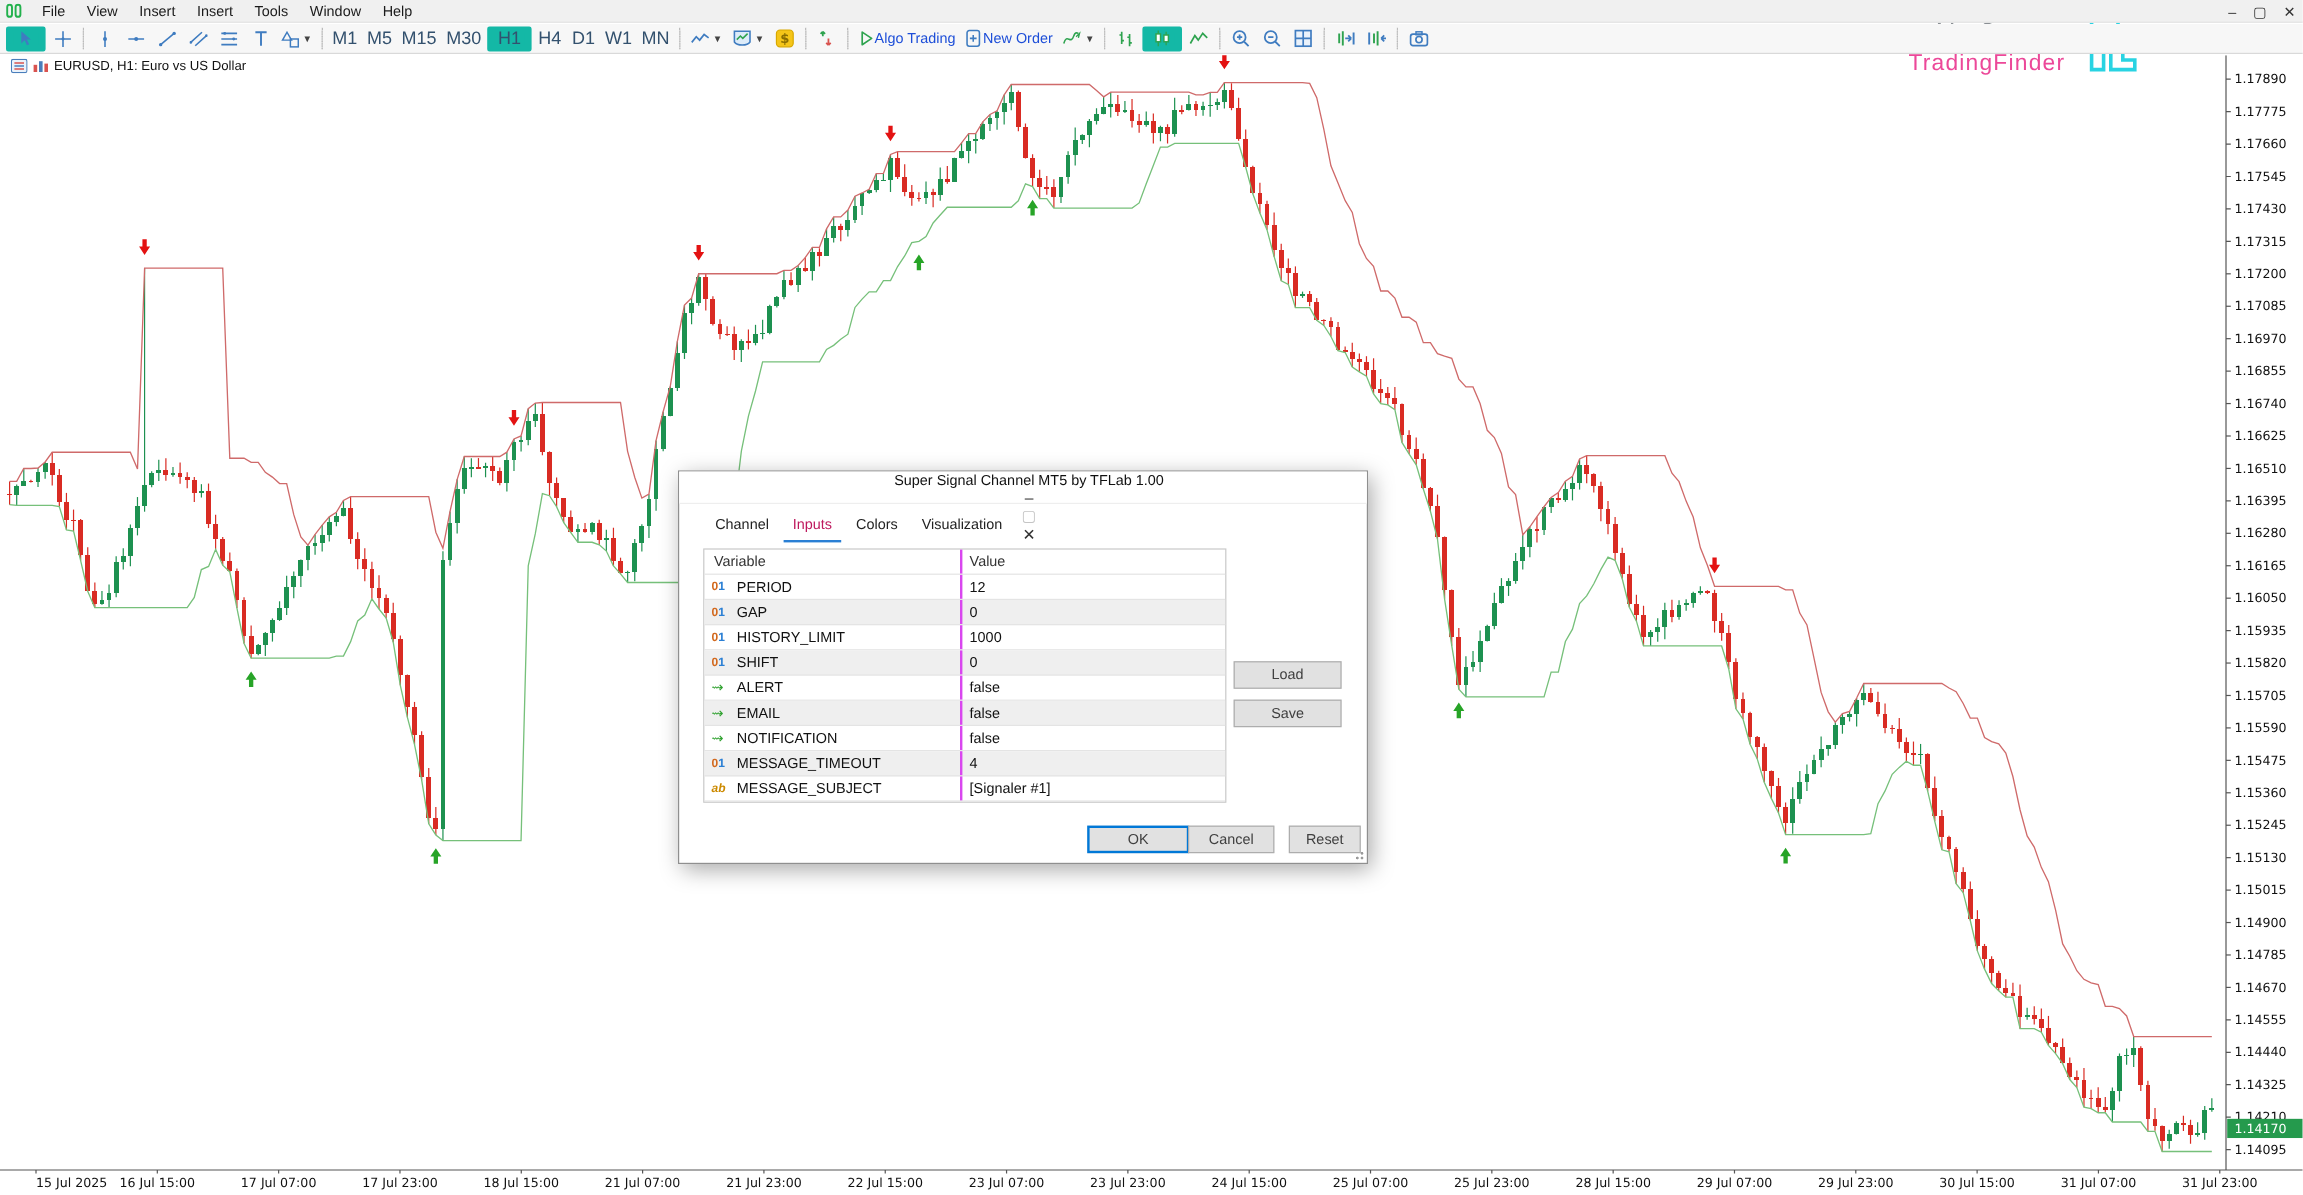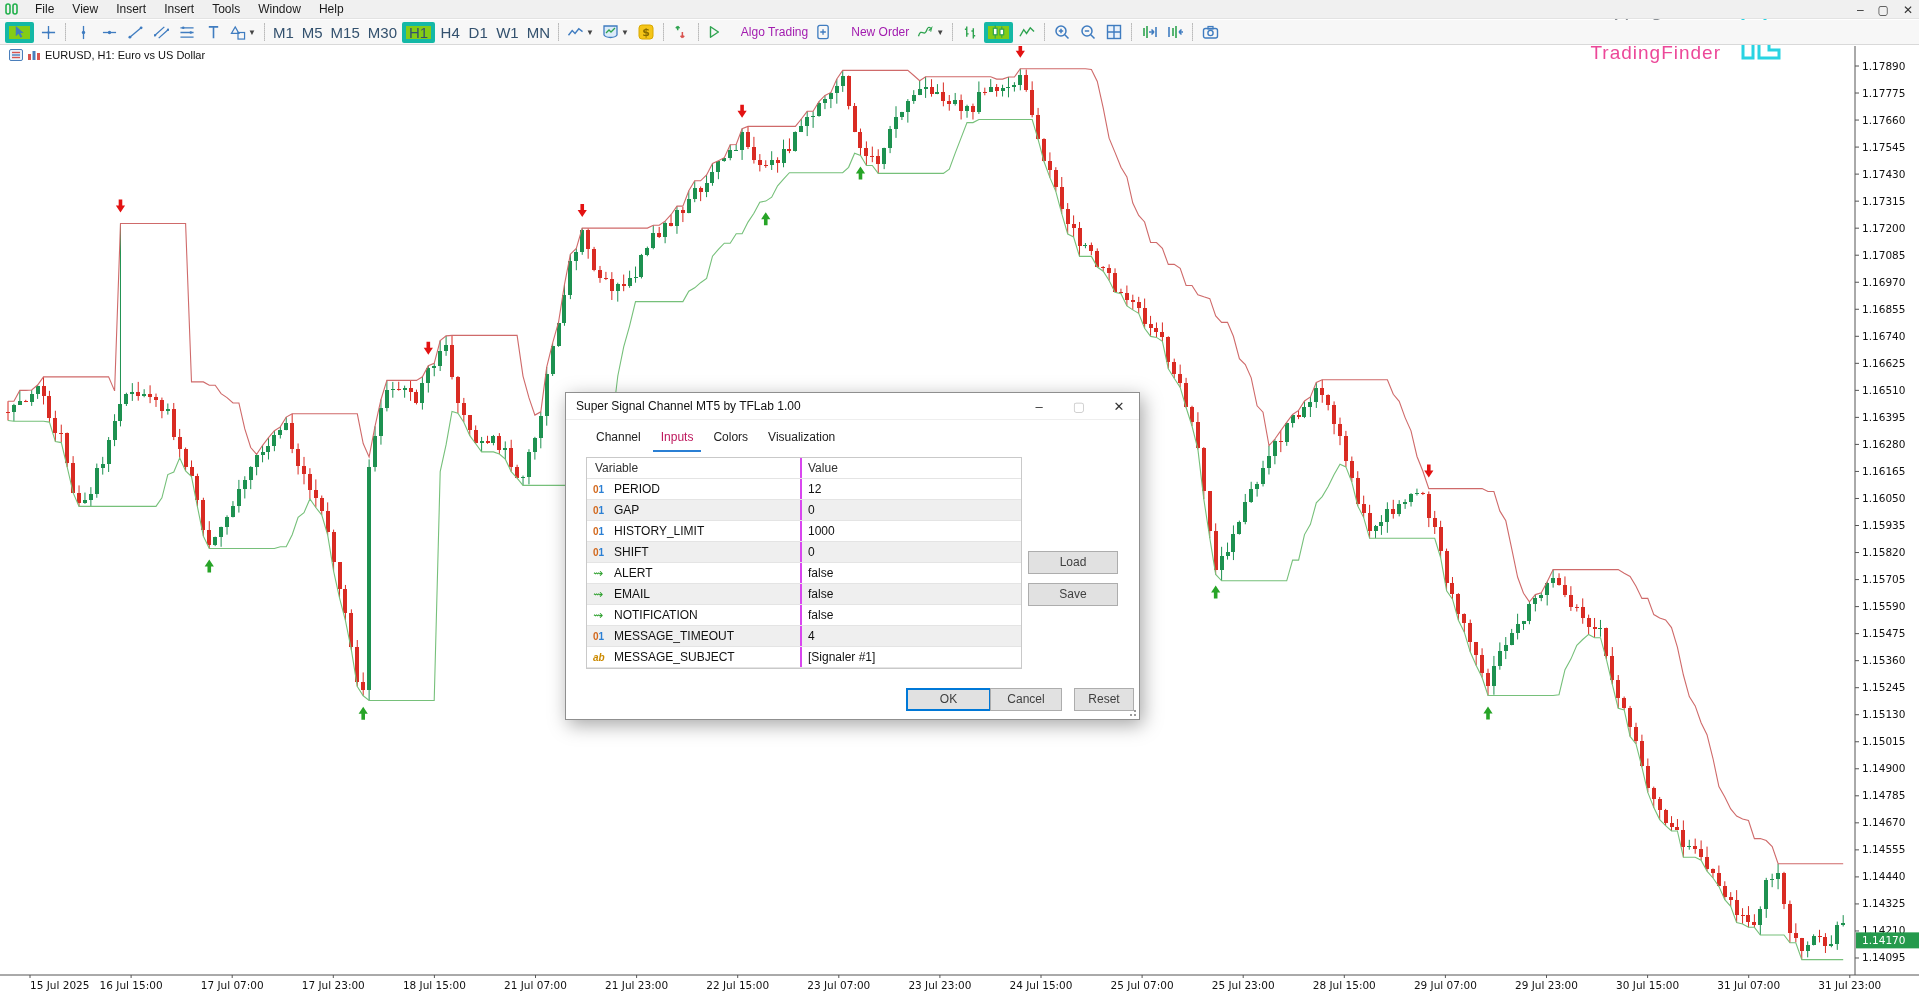--- a/index.html
+++ b/index.html
@@ -19,25 +19,25 @@
 
   
   .toolbar { position:absolute; left:0; top:20px; width:1919px; height:25px;
     background:#f7f7f7; display:flex; align-items:center; padding-left:4px;
     border-bottom:1px solid #d9d9d9; z-index:30; }
   .tgroup { display:flex; align-items:center; }
   .tsep { width:1px; height:18px; background:#d0d0d0; margin:0 4px;
     border-right:1px dotted #bbb; }
   .tbtn { min-width:24px; height:21px; display:flex; align-items:center; justify-content:center;
     border-radius:2px; margin:0 1px; padding:0 3px; cursor:default; color:#3f7cc0; }
-  .tbtn.active { background:#84cc16; border:4px solid #14b8a6; }
+  .tbtn.active { background:#14b8a6; border:6px solid #14b8a6; }
   .tbtn svg { display:block; }
   .tf { font-size:15px; color:#33516e; min-width:26px; }
   .tbtn .caret { font-size:8px; color:#444; margin-left:2px; }
-  .tbtn.labeled { font-size:12px; color:#a21caf; gap:20px; }
+  .tbtn.labeled { font-size:12px; color:#1d4ed8; gap:0; }
 
   
   .chart-wrap { position:absolute; left:0; top:46px; width:1919px; height:950px; background:#fff; }
   #chartsvg { position:absolute; left:0; top:0; z-index:1; }
   .symbol-label { position:absolute; left:6px; top:2px; z-index:5; display:flex;
     align-items:center; gap:4px; font-size:11px; color:#111; background:rgba(255,255,255,.85);
     padding:1px 3px; }
   .symbol-label svg { display:block; }
 
   
@@ -51,21 +51,21 @@
   .lvl-badge { font-size:7px; color:#333; text-align:center; line-height:1; }
   .lvl-bar { width:62px; height:14px; border:1px solid #b5b5b5; border-radius:3px;
     background:#e9e9e9; overflow:hidden; }
   .lvl-fill { height:100%; width:68%; background:#33c535; }
 
   
   .dialog { position:absolute; left:565px; top:346px; width:575px; height:328px;
     background:#fff; border:1px solid #8f8f8f; box-shadow:3px 5px 18px rgba(0,0,0,.35);
     z-index:20; font-size:12px; color:#111; }
   .dlg-title { height:27px; display:flex; align-items:center; padding-left:10px;
-    background:#fff; border-bottom:1px solid #eee; }
+    background:#fff; border-bottom:1px solid #eee;flex-direction:column; }
   .dlg-title-text { flex:1; font-size:12px; }
   .dlg-ctl { width:40px; text-align:center; font-size:13px; color:#333; cursor:default; }
   .dlg-ctl.disabled { color:#c5c5c5; }
   .dlg-tabs { display:flex; gap:4px; padding:6px 8px 0 22px; }
   .dlg-tab { padding:4px 8px 6px; cursor:default; color:#222; }
   .dlg-tab.active { color:#be185d; border-bottom:2px solid #2a7fd4; }
   .dlg-table { position:absolute; left:20px; top:64px; width:436px; height:212px;
     border:1px solid #c9c9c9; background:#fff; }
   .dlg-row { display:flex; height:21px; align-items:center; border-bottom:1px solid #e4e4e4; }
   .dlg-row.header { color:#333; }

